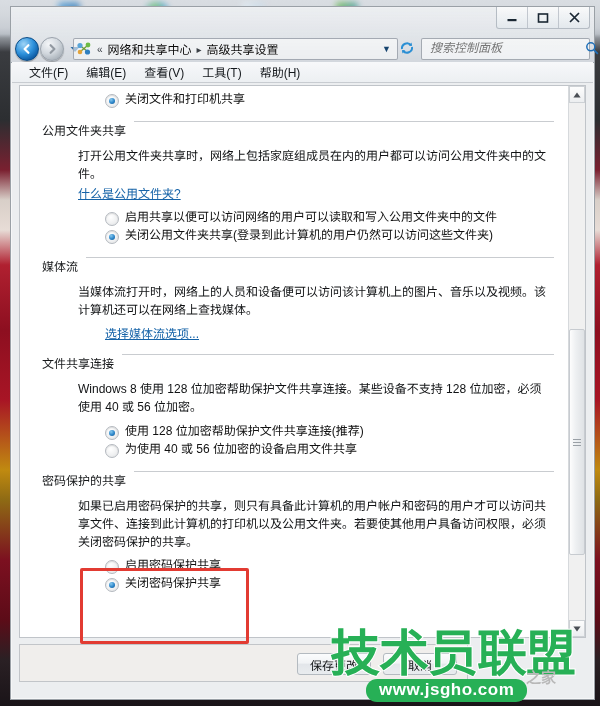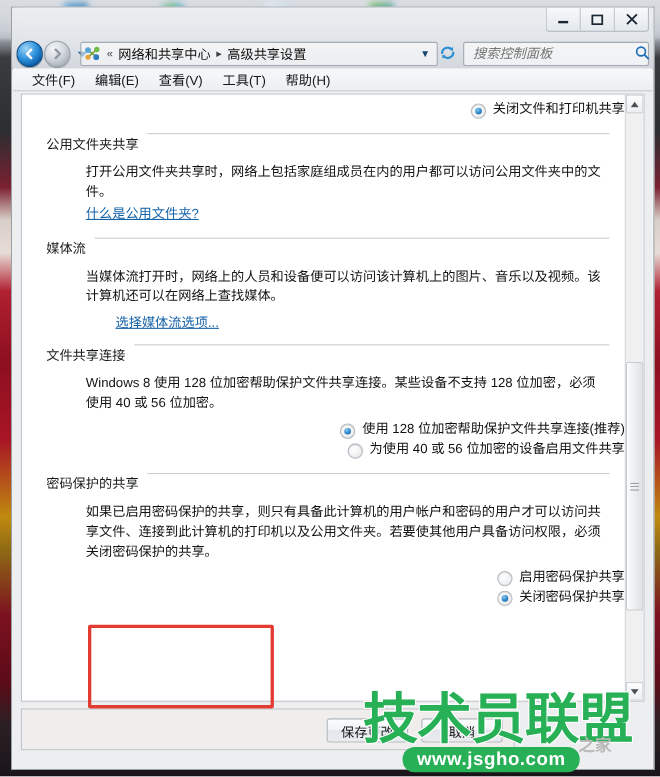--- a/index.html
+++ b/index.html
@@ -191,21 +191,21 @@
     border-radius: 2px;
     display: flex;
     align-items: center;
   }
   #search-input {
     border: none;
     background: transparent;
     outline: none;
     flex: 1;
     margin-left: 6px;
-    font-family: Liberation Serif, serif;
+    font-family: Liberation Mono, monospace;
     font-size: 12px;
     font-style: italic;
     color: #5c6268;
     filter: blur(.5px);
   }
   #search-icon { margin-right: 6px; color: #1f6fb8; }
 
   
   #menubar {
     position: absolute;
@@ -243,21 +243,20 @@
     position: absolute;
     left: 0; top: 0;
     width: 548px;
     padding: 0;
   }
 
   .row-radio {
     display: flex;
     align-items: flex-start;
     margin: 2px 0 2px 85px;
-    justify-content: flex-end;
   }
   .radio {
     width: 12px; height: 12px;
     border-radius: 50%;
     margin-top: 2px;
     margin-right: 6px;
     flex: none;
     background: radial-gradient(circle at 40% 35%, #ffffff 0%, #f0f1f2 55%, #dcdee0 100%);
     border: 1px solid #b4b9bf;
     box-shadow: inset 0 1px 1px rgba(0,0,0,.10);
@@ -553,20 +552,30 @@
 
       <div class="section">
         <div class="section-head">
           <span class="t">公用文件夹共享</span>
           <span class="line"></span>
         </div>
         <div class="para">打开公用文件夹共享时，网络上包括家庭组成员在内的用户都可以访问公用文件夹中的文件。</div>
         <div class="para" style="margin-top:2px;">
           <span class="link">什么是公用文件夹?</span>
         </div>
+        <div style="margin-top:7px;">
+          <div class="row-radio">
+            <span class="radio"></span>
+            <span class="radio-label">启用共享以便可以访问网络的用户可以读取和写入公用文件夹中的文件</span>
+          </div>
+          <div class="row-radio">
+            <span class="radio checked"></span>
+            <span class="radio-label">关闭公用文件夹共享(登录到此计算机的用户仍然可以访问这些文件夹)</span>
+          </div>
+        </div>
       </div>
 
       <div class="section">
         <div class="section-head">
           <span class="t">媒体流</span>
           <span class="line"></span>
         </div>
         <div class="para">当媒体流打开时，网络上的人员和设备便可以访问该计算机上的图片、音乐以及视频。该计算机还可以在网络上查找媒体。</div>
         <div class="link-indent">
           <span class="link">选择媒体流选项...</span>

